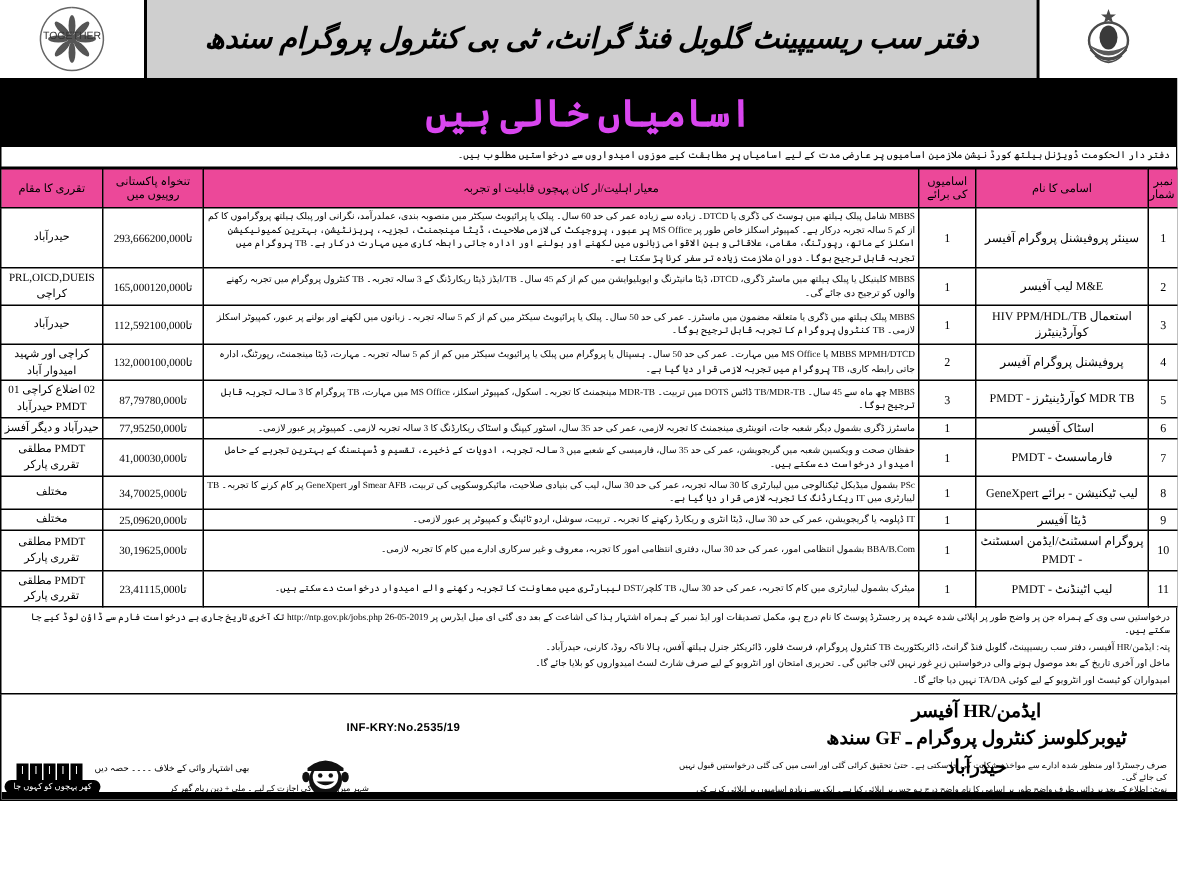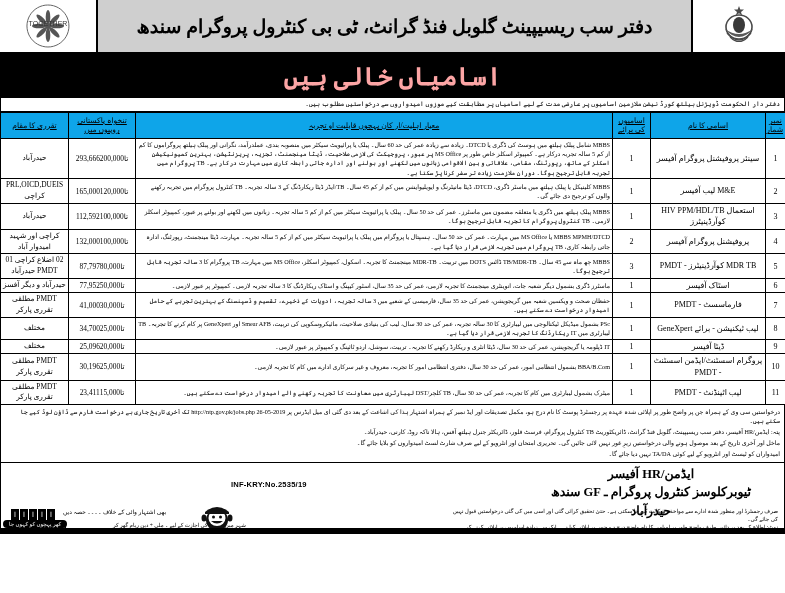--- a/index.html
+++ b/index.html
@@ -10,37 +10,37 @@
   }
   .page{width:785px;height:593px;position:relative;box-sizing:border-box;}
 
   
   .hdr{display:flex;align-items:stretch;height:52px;border-bottom:2px solid #000;}
   .hdr-logo{width:96px;border-right:2px solid #000;display:flex;align-items:center;justify-content:center;background:#fff;}
   .hdr-logo.right{border-right:none;border-left:2px solid #000;width:92px;}
   .hdr-band{flex:1;background:#cfcfcf;display:flex;align-items:center;justify-content:center;}
   .hdr-band span{
     font-size:19px;font-weight:bold;direction:rtl;unicode-bidi:bidi-override;
-    letter-spacing:.2px;white-space:nowrap;
+    letter-spacing:.2px;white-space:nowrap;font-style:italic;
   }
 
   
-  .titlebar{background:#000;color:#fca5a5;height:44px;display:flex;align-items:center;justify-content:center;}
+  .titlebar{background:#000;color:#d946ef;height:44px;display:flex;align-items:center;justify-content:center;}
   .titlebar span{font-size:25px;font-weight:bold;direction:rtl;letter-spacing:1px;}
 
   
   .intro{
     border-bottom:1px solid #000;border-left:1px solid #000;border-right:1px solid #000;
     padding:1px 4px 2px 4px;text-align:right;direction:rtl;font-size:6.4px;line-height:1.5;
   }
 
   
   table.jobs{width:785px;border-collapse:collapse;table-layout:fixed;direction:rtl;}
   table.jobs td,table.jobs th{border:1px solid #000;vertical-align:middle;padding:1px 2px;}
-  table.jobs th{background:#0ea5e9;font-size:7.6px;font-weight:normal;text-align:center;height:23px;text-decoration:underline;}
+  table.jobs th{background:#ec4899;font-size:7.6px;font-weight:normal;text-align:center;height:23px;}
   .c-sno{width:20px;}
   .c-post{width:115px;}
   .c-num{width:38px;}
   .c-qual{width:477px;}
   .c-sal{width:67px;}
   .c-loc{width:68px;}
 
   td.sno{text-align:center;font-size:8px;}
   td.post{text-align:center;font-size:8px;line-height:1.45;direction:rtl;border-radius:19px;}
   td.num{text-align:center;font-size:8px;}

